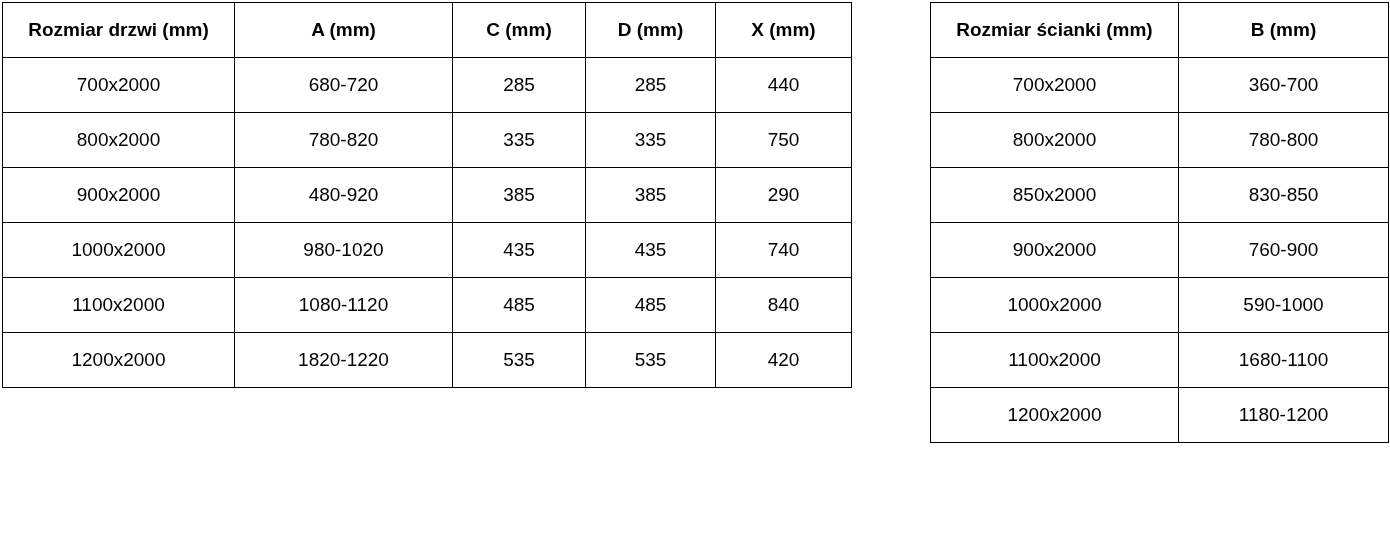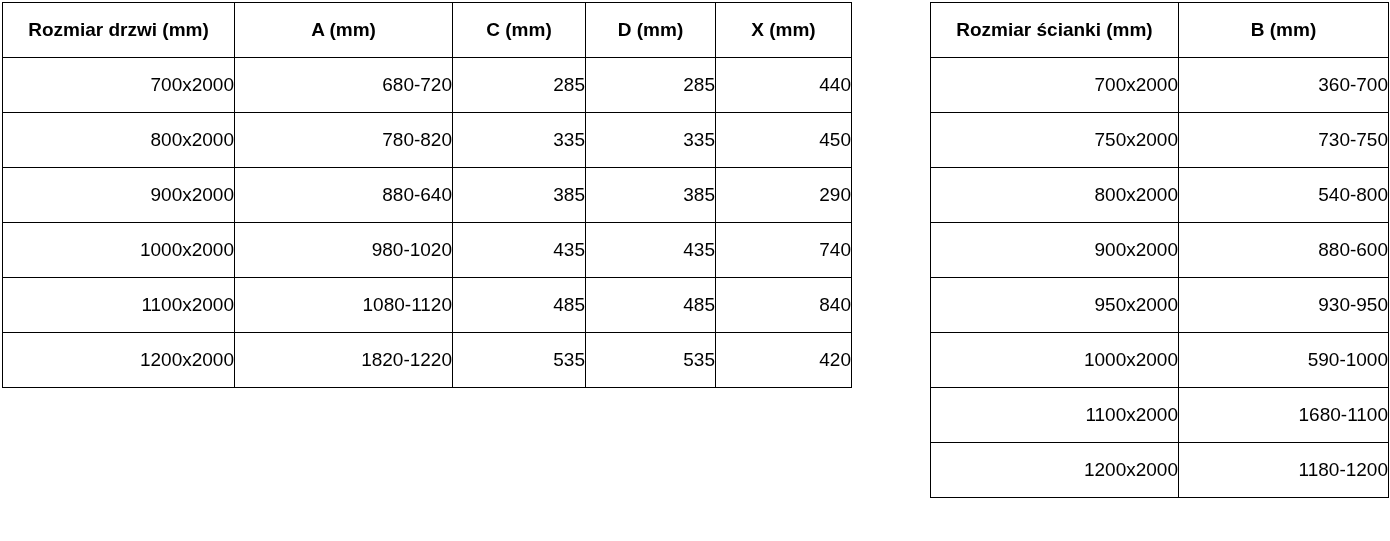--- a/index.html
+++ b/index.html
@@ -36,21 +36,20 @@
     padding: 0;
     height: 54px;
     line-height: 54px;
     white-space: nowrap;
   }
   table.spec-table th {
     font-weight: bold;
   }
   table.spec-table td {
     font-weight: normal;
-    text-align: right;
   }
 
   
   #doors-table {
     left: 2px;
     top: 2px;
   }
   #doors-table col.c0 { width: 232px; }
   #doors-table col.c1 { width: 218px; }
   #doors-table col.c2 { width: 133px; }
@@ -93,25 +92,25 @@
         <td>680-720</td>
         <td>285</td>
         <td>285</td>
         <td>440</td>
       </tr>
       <tr>
         <td>800x2000</td>
         <td>780-820</td>
         <td>335</td>
         <td>335</td>
-        <td>450</td>
+        <td>750</td>
       </tr>
       <tr>
         <td>900x2000</td>
-        <td>880-640</td>
+        <td>480-920</td>
         <td>385</td>
         <td>385</td>
         <td>290</td>
       </tr>
       <tr>
         <td>1000x2000</td>
         <td>980-1020</td>
         <td>435</td>
         <td>435</td>
         <td>740</td>
@@ -143,34 +142,30 @@
         <th>Rozmiar ścianki (mm)</th>
         <th>B (mm)</th>
       </tr>
     </thead>
     <tbody>
       <tr>
         <td>700x2000</td>
         <td>360-700</td>
       </tr>
       <tr>
-        <td>750x2000</td>
-        <td>730-750</td>
+        <td>800x2000</td>
+        <td>780-800</td>
       </tr>
       <tr>
-        <td>800x2000</td>
-        <td>540-800</td>
+        <td>850x2000</td>
+        <td>830-850</td>
       </tr>
       <tr>
         <td>900x2000</td>
-        <td>880-600</td>
-      </tr>
-      <tr>
-        <td>950x2000</td>
-        <td>930-950</td>
+        <td>760-900</td>
       </tr>
       <tr>
         <td>1000x2000</td>
         <td>590-1000</td>
       </tr>
       <tr>
         <td>1100x2000</td>
         <td>1680-1100</td>
       </tr>
       <tr>

